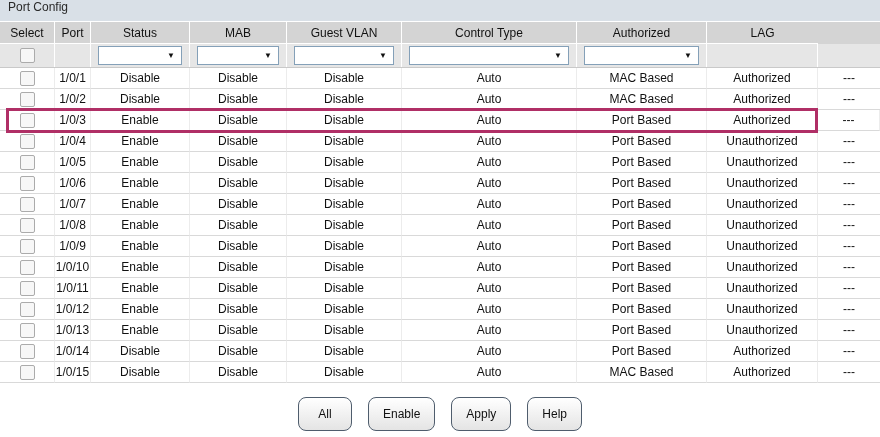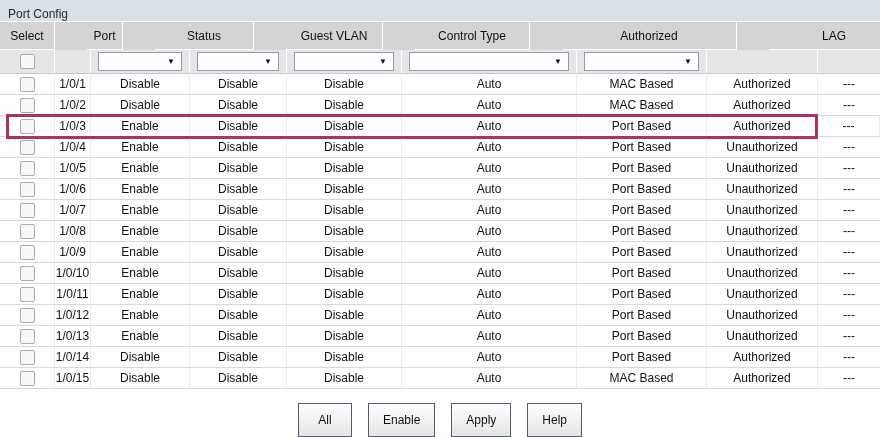--- a/index.html
+++ b/index.html
@@ -2,36 +2,36 @@
 <html><head>
 <meta charset="utf-8">
 <style>
   html,body{margin:0;padding:0;background:#fff;}
   body{width:880px;height:437px;overflow:hidden;
        font-family:"Liberation Sans","DejaVu Sans",sans-serif;font-size:12px;color:#1a1a1a;}
   .panel{width:880px;}
 
   
   .title-bar{height:21px;background:#d9e0e7;border-bottom:1px solid #ffffff;
-             display:flex;align-items:flex-end;padding-left:8px;color:#2a2a2a;}
+             display:flex;align-items:flex-start;padding-left:8px;color:#2a2a2a;}
 
   
   .unit-bar{height:23px;background:#efefef;border-bottom:1px solid #cccccc;
             display:flex;align-items:center;}
   .unit-label{margin-left:18px;color:#222;}
   .unit-btn{margin-left:22px;width:20px;height:16px;line-height:14px;text-align:center;
             border:1px solid #9b9b9b;border-radius:2px;
             background:linear-gradient(#fcfcfc,#e6e6e6);color:#111;cursor:pointer;}
 
   
   .grid-row{display:grid;grid-template-columns:55px 36px 99px 97px 115px 175px 130px 111px 62px;box-sizing:border-box;}
   .cell{display:flex;align-items:center;justify-content:center;box-sizing:border-box;overflow:hidden;white-space:nowrap;}
 
   
-  .header-row{height:28px;background:#d4d4d4;gap:32px;}
+  .header-row{height:22px;background:#d4d4d4;}
   .header-row .cell{border-right:1px solid #ffffff;border-bottom:1px solid #ffffff;color:#111;}
   .header-row .cell:last-child{border-right:none;}
 
   
   .filter-row{height:24px;background:#e6e6e6;border-bottom:1px solid #c9c9c9;}
   .filter-row .cell{border-right:1px solid #ffffff;}
   .filter-row .cell:last-child{border-right:none;}
 
   .select-box{width:calc(100% - 14px);height:19px;background:#ffffff;border:1px solid #84a0b8;
               display:flex;align-items:center;justify-content:flex-end;cursor:pointer;box-sizing:border-box;}
@@ -45,37 +45,38 @@
   
   .data-row{height:21px;background:#ffffff;position:relative;}
   .data-row .cell{border-right:1px solid #ececec;border-bottom:1px solid #d9d9d9;color:#111;}
   .data-row .cell:last-child{border-right:none;}
   .row-highlight{position:absolute;left:6px;top:-2px;width:806px;height:19px;
                  border:3px solid #b02f66;z-index:2;pointer-events:none;}
 
   
   .footer{height:30px;display:flex;align-items:center;justify-content:center;gap:16px;}
   .footer button{font-family:inherit;font-size:12px;color:#111;min-width:54px;padding:9px 14px;
-                 border:1px solid #4f5d6d;border-radius:0;
+                 border:1px solid #4f5d6d;border-radius:8px;
                  background:linear-gradient(#ffffff,#e4e4e4);cursor:pointer;margin-top:32px;}
 </style>
 </head>
 <body>
 
 <div class="panel">
 
   <div class="title-bar">
     <span>Port Config</span>
   </div>
 
 
   <div class="grid-row header-row" id="header-row">
       <div class="cell">Select</div>
       <div class="cell">Port</div>
       <div class="cell">Status</div>
+      <div class="cell">MAB</div>
       <div class="cell">Guest VLAN</div>
       <div class="cell">Control Type</div>
       <div class="cell">Authorized</div>
       <div class="cell">LAG</div>
     </div>
 
   <div class="grid-row filter-row" id="filter-row">
       <div class="cell">
         <span class="checkbox"></span>
       </div>

